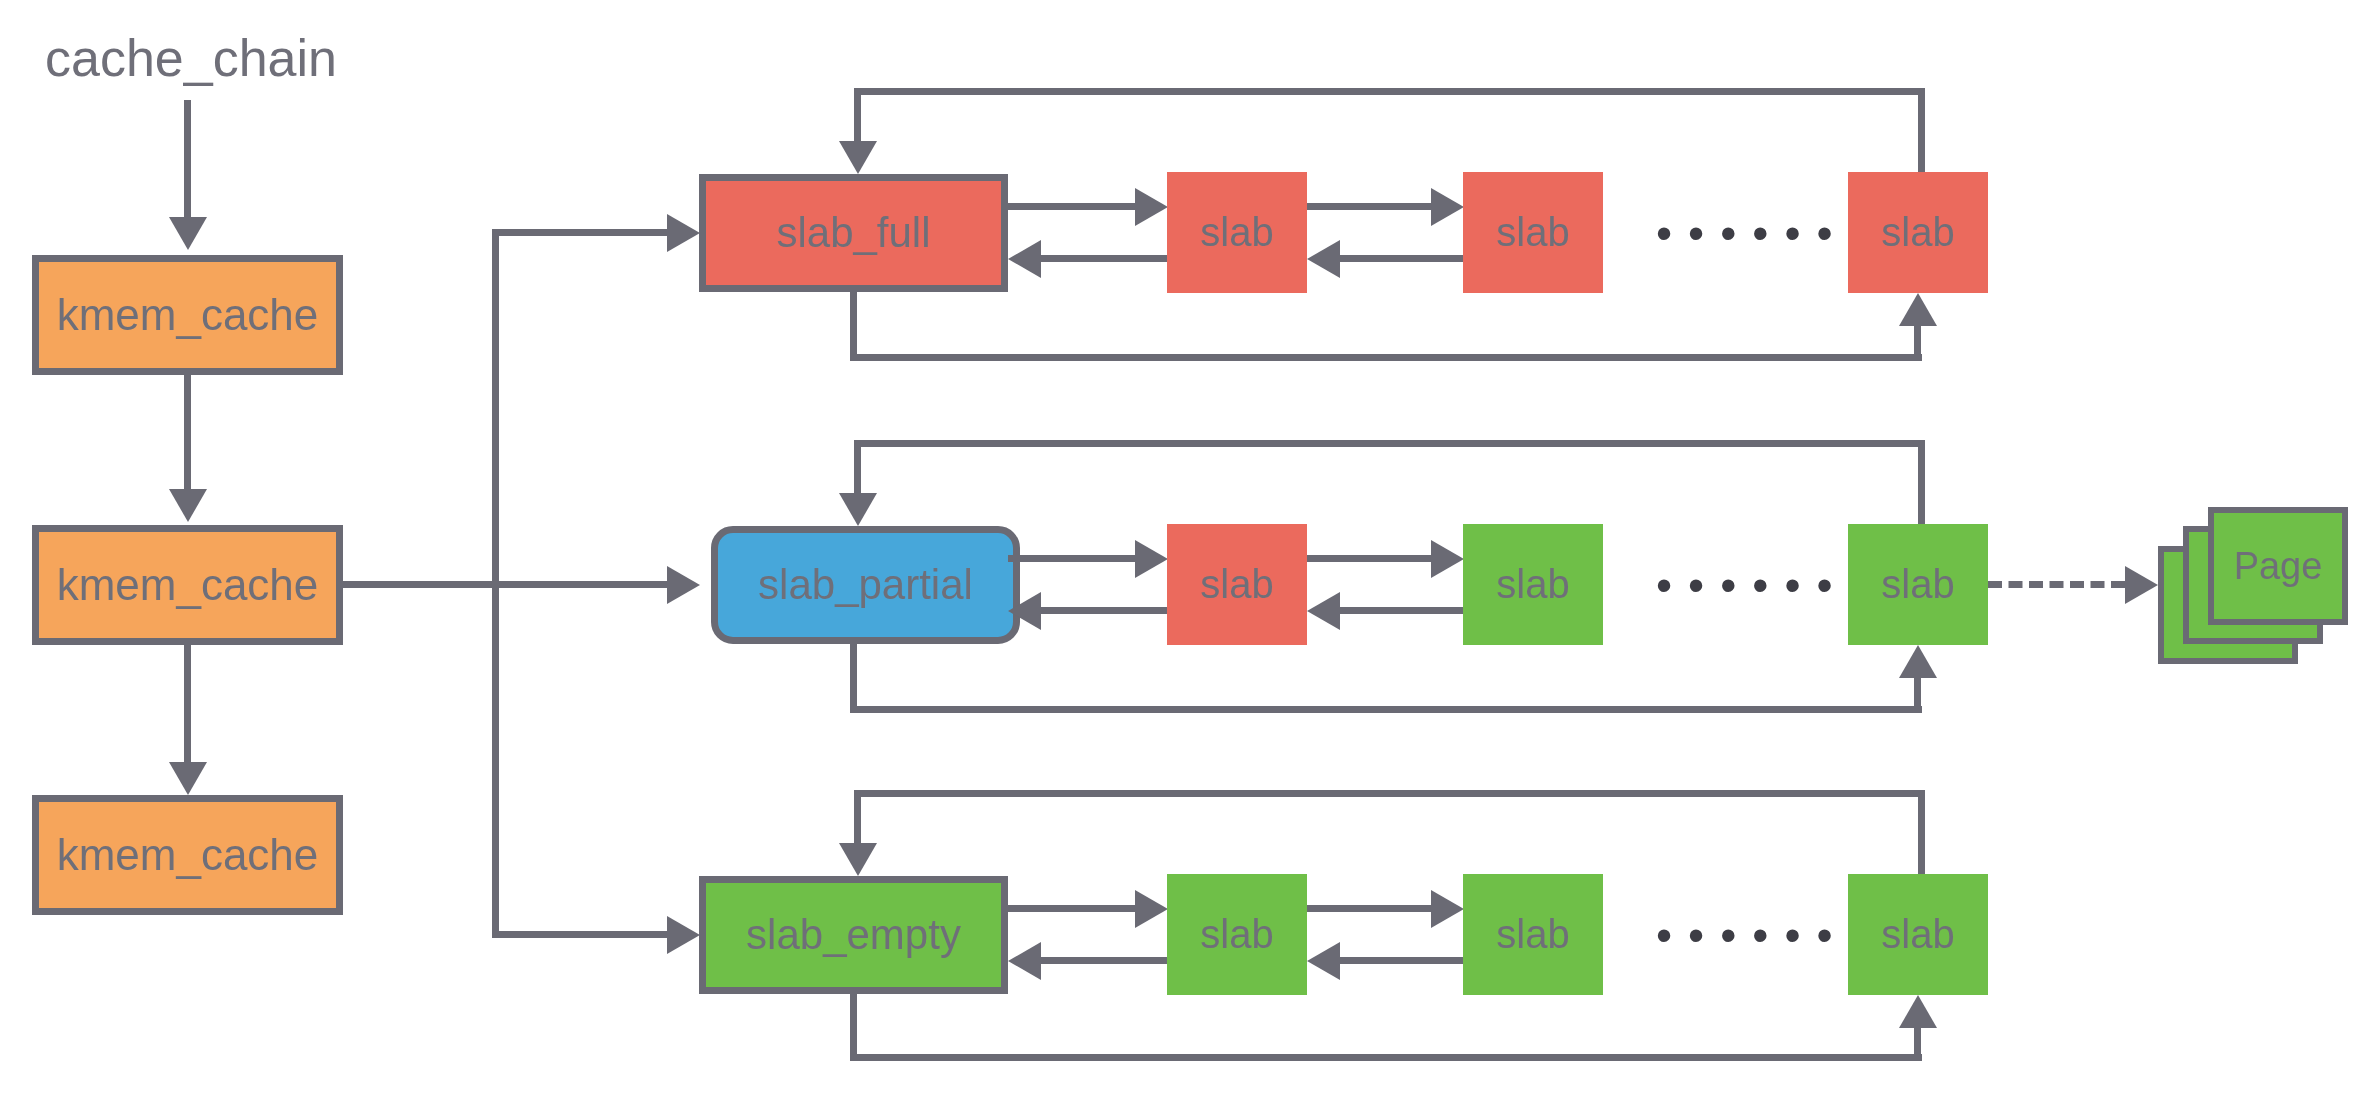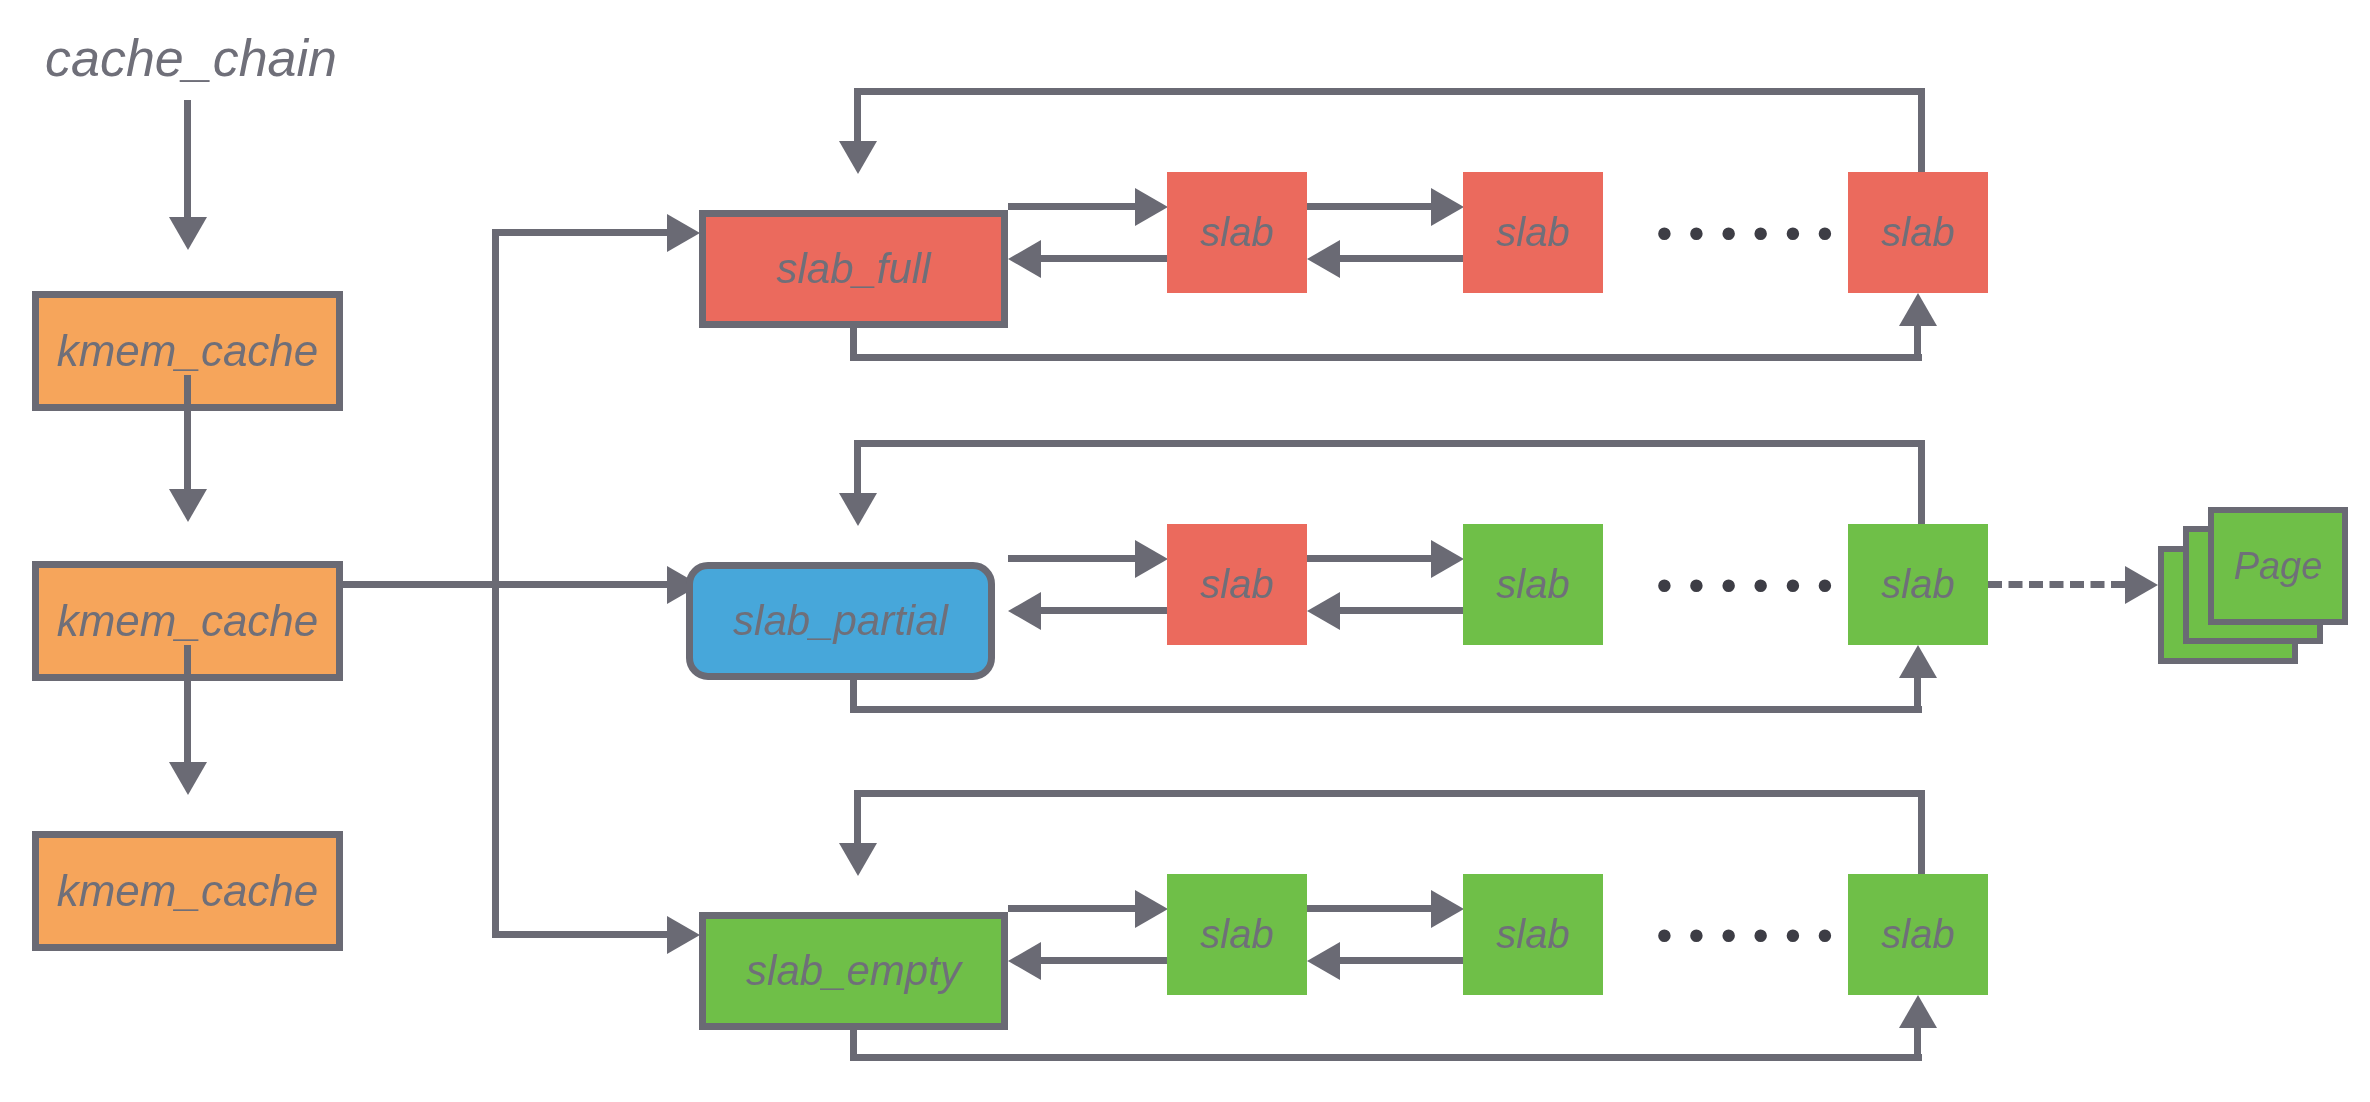--- a/index.html
+++ b/index.html
@@ -1,20 +1,20 @@
 <!DOCTYPE html>
 <html style="--orange: #F6A55B; --red: #EB6A5D; --blue: #47A7DA; --green: #6FBF48; --line: #6A6A74; --label: #6F6F79; --dots: #3D3D45; --watermark_bg: #D9D9D9; --watermark_text: #FFFFFF; --background: #FFFFFF;"><head>
 <meta charset="utf-8">
 <style>
   html,body{margin:0;padding:0;background:#fff;}
   .canvas{position:relative;width:2370px;height:1102px;background:var(--background,#fff);overflow:hidden;
-          font-family:"Liberation Sans","DejaVu Sans",sans-serif;font-style:italic;}
+          font-family:"Liberation Sans","DejaVu Sans",sans-serif;}
   .title{position:absolute;color:var(--label);font-size:52px;font-weight:500;text-align:center;}
   .box{position:absolute;box-sizing:border-box;border:7px solid var(--line);display:flex;align-items:center;
-       justify-content:center;color:var(--label);font-size:44px;margin-top:36px;}
+       justify-content:center;color:var(--label);font-size:44px;}
   .head-box{font-size:42px;}
   .slab{position:absolute;display:flex;align-items:center;justify-content:center;color:var(--label);font-size:40px;}
   [data-color="orange"]{background:var(--orange);}
   [data-color="red"]{background:var(--red);}
   [data-color="blue"]{background:var(--blue);}
   [data-color="green"]{background:var(--green);}
   .line{position:absolute;background:var(--line);}
   .dash{position:absolute;height:0;border-top:7px dashed var(--line);}
   .ah{position:absolute;width:0;height:0;}
   .ah.r{border-top:19px solid transparent;border-bottom:19px solid transparent;border-left:33px solid var(--line);}
@@ -94,21 +94,21 @@
 
   <div>
     <div class="line" style="left:854px;top:440px;width:1071px;height:7px;"></div>
     <div class="line" style="left:1918px;top:440px;width:7px;height:84px;"></div>
     <div class="line" style="left:854px;top:440px;width:7px;height:53px;"></div>
     <div class="ah d" style="left:839px;top:493px;"></div>
     <div class="line" style="left:850px;top:644px;width:7px;height:66px;"></div>
     <div class="line" style="left:850px;top:706px;width:1072px;height:7px;"></div>
     <div class="line" style="left:1914px;top:678px;width:7px;height:32px;"></div>
     <div class="ah u" style="left:1899px;top:645px;"></div>
-    <div class="box head-box" style="left:686px;top:526px;width:309px;height:118px;border-radius:22px;" data-color="blue">slab_partial</div>
+    <div class="box head-box" style="left:711px;top:526px;width:309px;height:118px;border-radius:22px;" data-color="blue">slab_partial</div>
     <div class="line" style="left:1008px;top:555px;width:127px;height:7px;"></div>
     <div class="ah r" style="left:1135px;top:540px;"></div>
     <div class="line" style="left:1040px;top:607px;width:127px;height:7px;"></div>
     <div class="ah l" style="left:1008px;top:592px;"></div>
     <div class="slab" style="left:1167px;top:524px;width:140px;height:121px;" data-color="red">slab</div>
     <div class="line" style="left:1307px;top:555px;width:124px;height:7px;"></div>
     <div class="ah r" style="left:1431px;top:540px;"></div>
     <div class="line" style="left:1339px;top:607px;width:124px;height:7px;"></div>
     <div class="ah l" style="left:1307px;top:592px;"></div>
     <div class="slab" style="left:1463px;top:524px;width:140px;height:121px;" data-color="green">slab</div>

